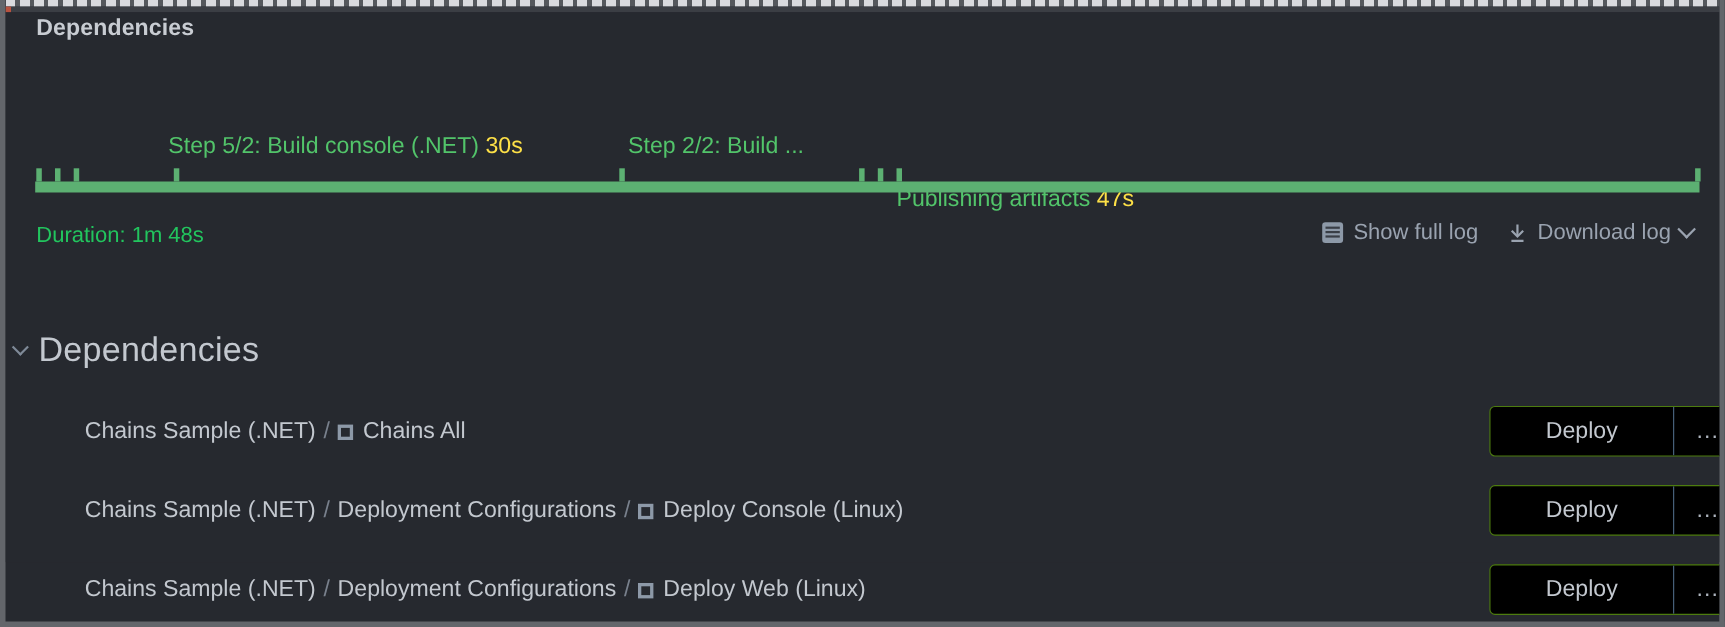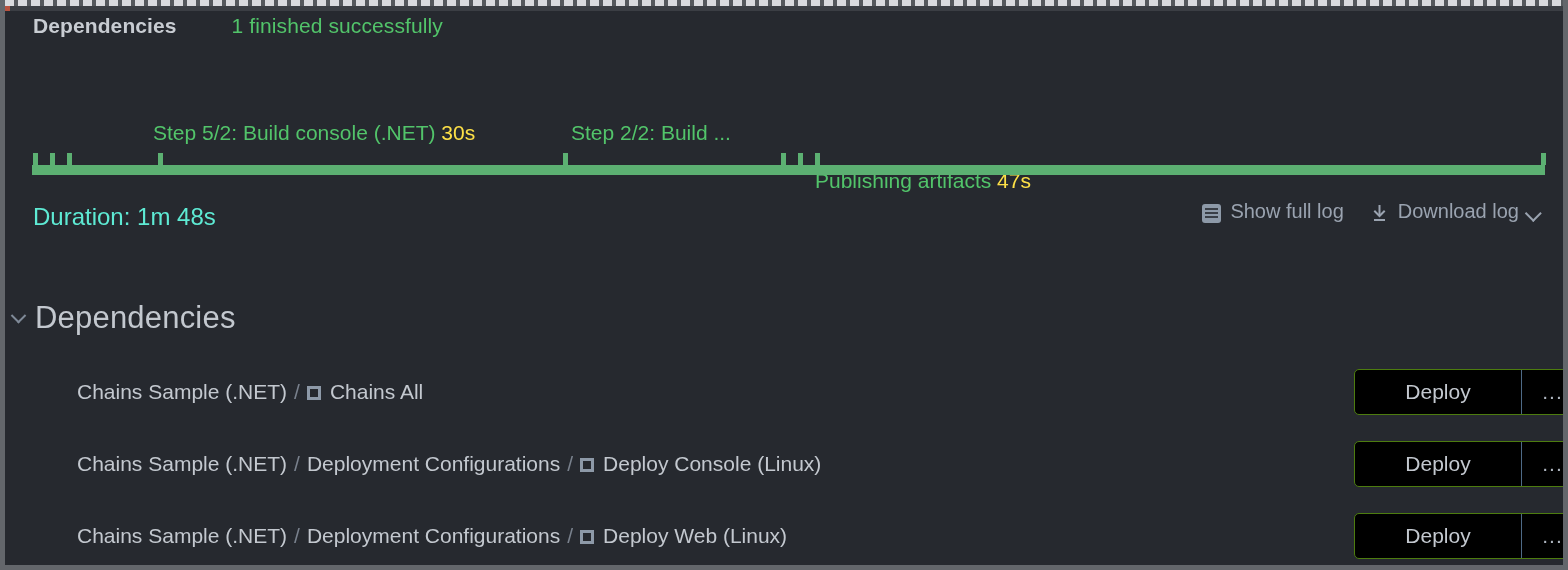--- a/index.html
+++ b/index.html
@@ -118,34 +118,34 @@
     width: 5px;
     height: 12px;
     background: #5cb072;
   }
 
   
   .duration {
     position: absolute;
     left: 28px;
     top: 192px;
-    font-size: 24px;
-    color: #5eead4;
+    font-size: 20px;
+    color: #22c55e;
   }
   .log-actions {
     position: absolute;
     right: 28px;
     top: 189px;
     display: flex;
     align-items: center;
     gap: 26px;
   }
   .log-action {
     display: flex;
-    align-items: flex-end;
+    align-items: center;
     gap: 9px;
     font-size: 20px;
     color: #9aa3b0;
     cursor: pointer;
     user-select: none;
   }
   .icon-fulllog {
     width: 19px; height: 19px;
     border-radius: 3px;
     background: #8d99a8;
@@ -276,21 +276,20 @@
 <div id="frame">
 
   <div class="top-dashed"></div>
   <div class="top-dark"></div>
   <div class="top-accent"></div>
 
   <div id="content">
 
     <div class="dep-header">
       <div class="dep-title">Dependencies</div>
-      <div class="dep-status">1 finished successfully</div>
     </div>
 
     <div class="timeline">
       <div id="seg-labels">
           <div class="seg-label" style="left: 148px;"><span>Step 5/2: Build console (.NET)</span><span class="dur"> 30s</span></div>
           <div class="seg-label" style="left: 566px;"><span>Step 2/2: Build ...</span></div>
           <div class="seg-label" style="left: 810px; margin-top: 48px;"><span>Publishing artifacts</span><span class="dur"> 47s</span></div>
         </div>
       <div class="bar-track"></div>
       <div id="ticks">

